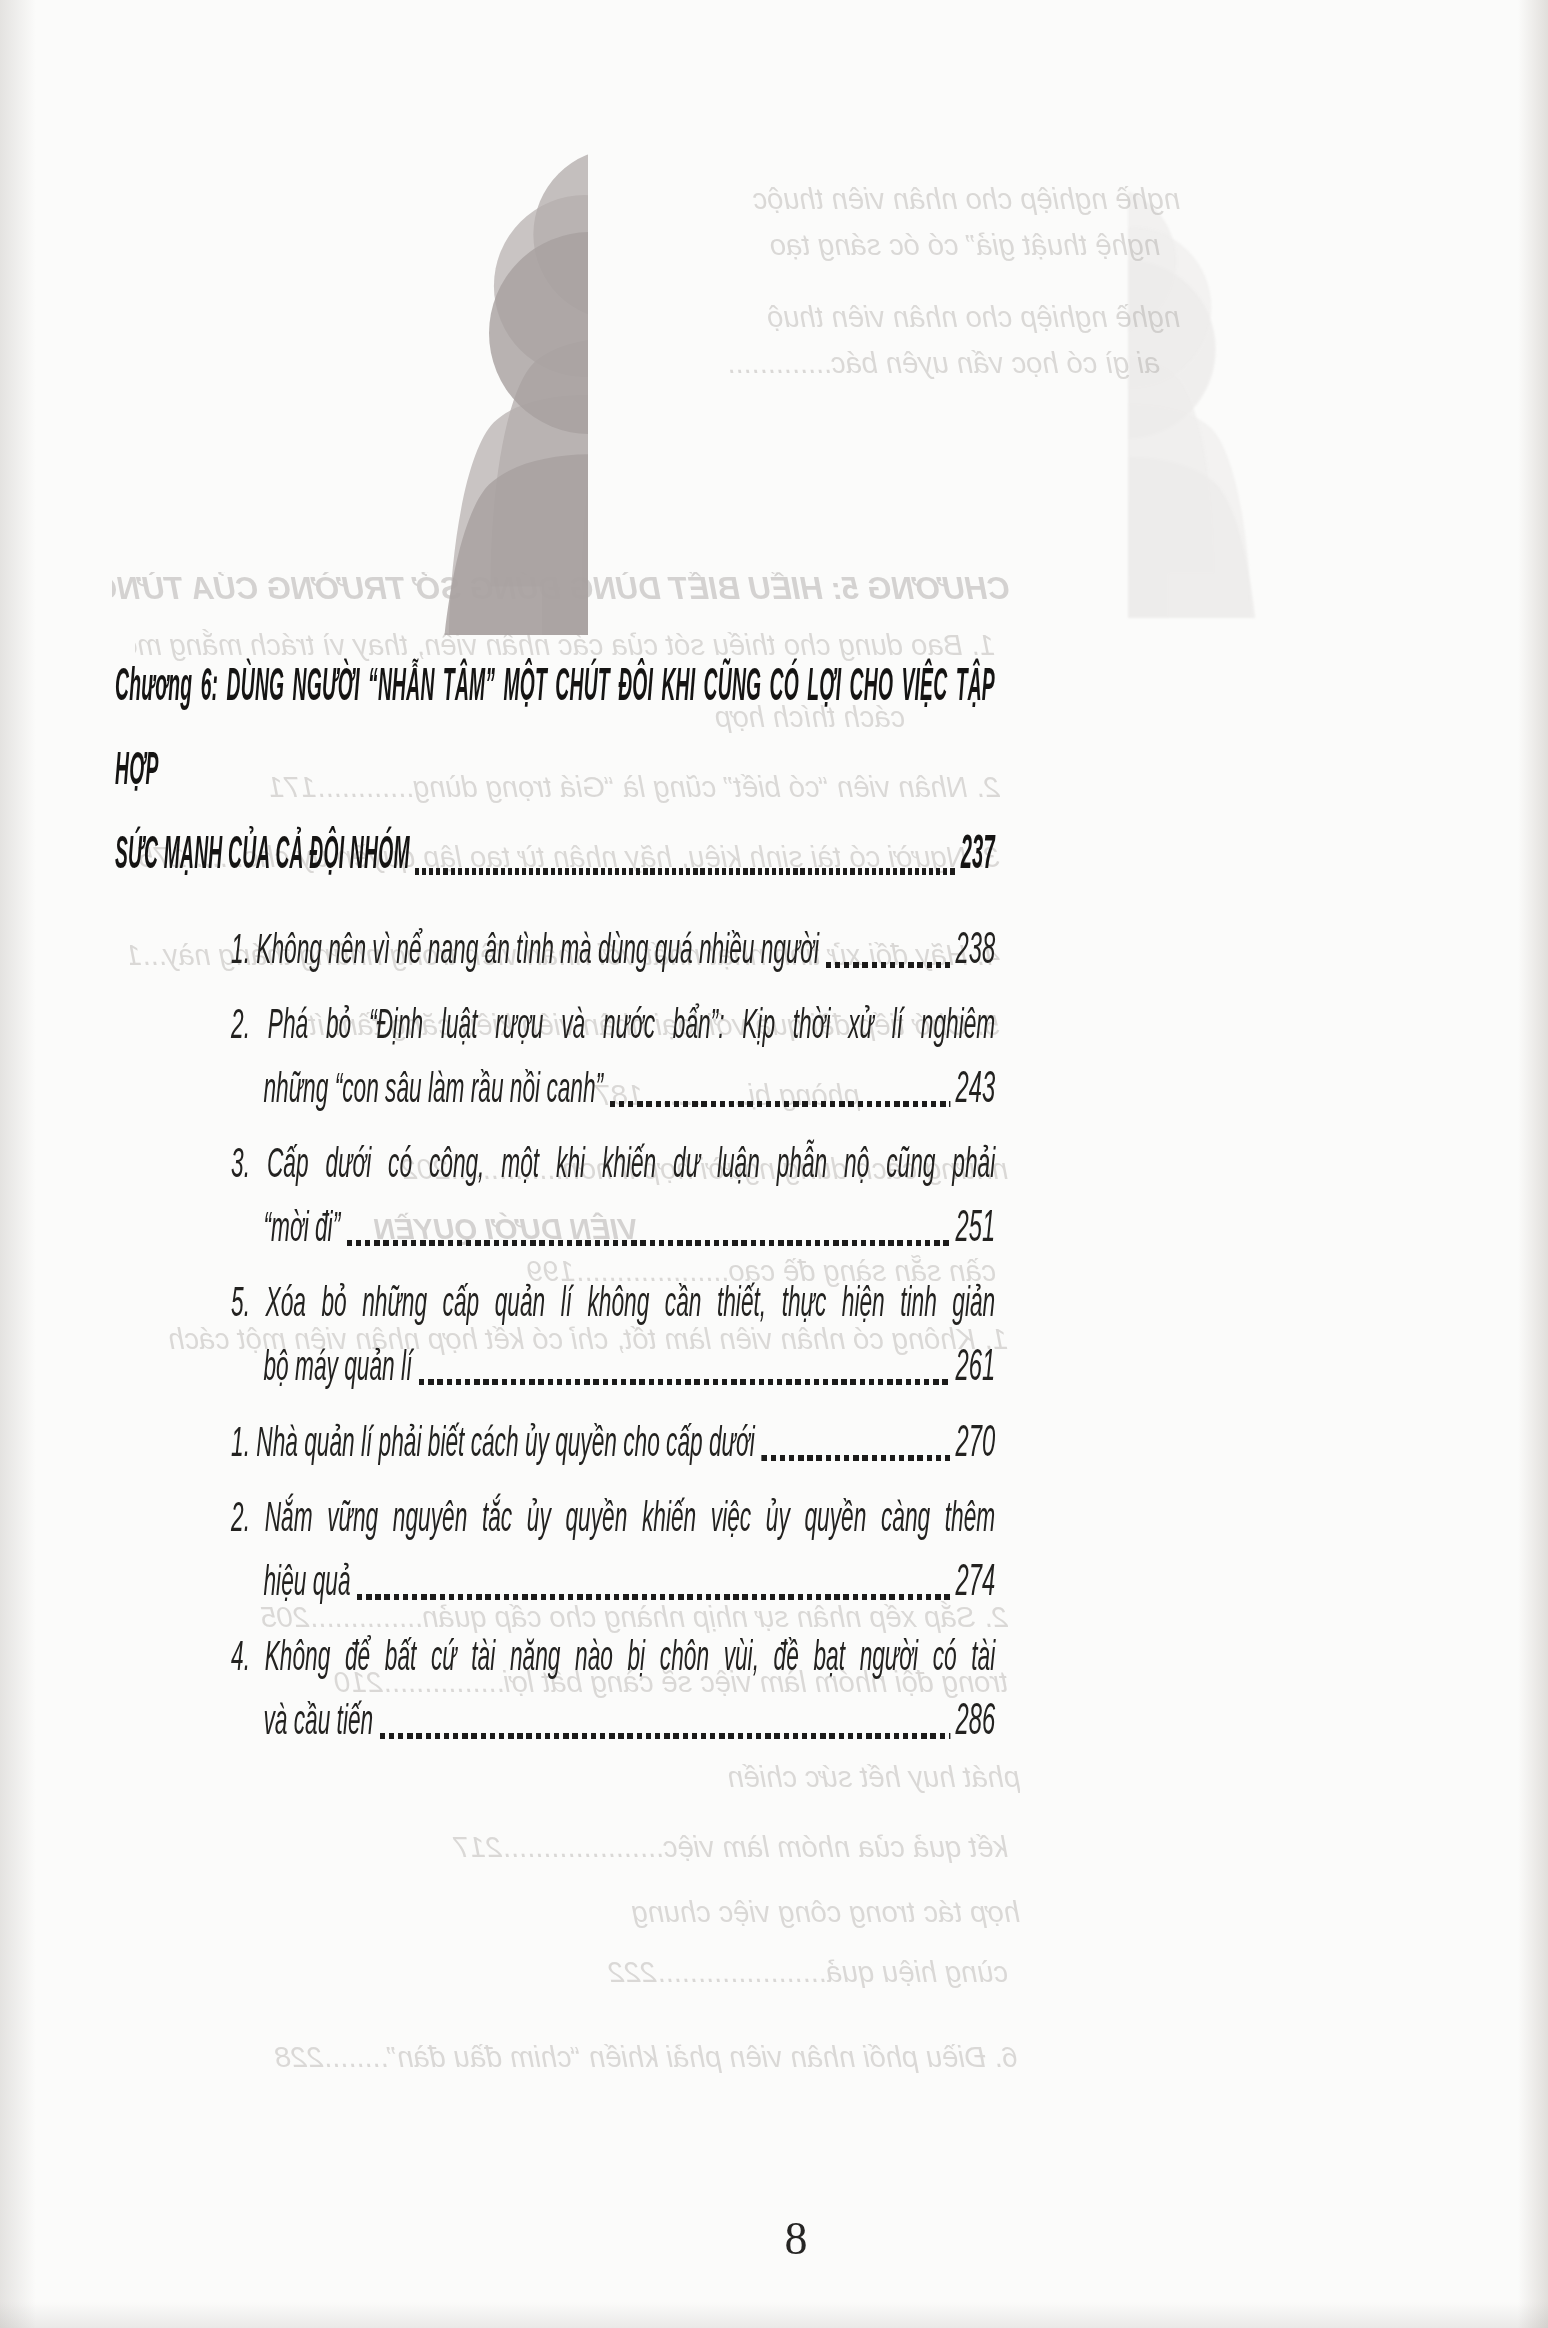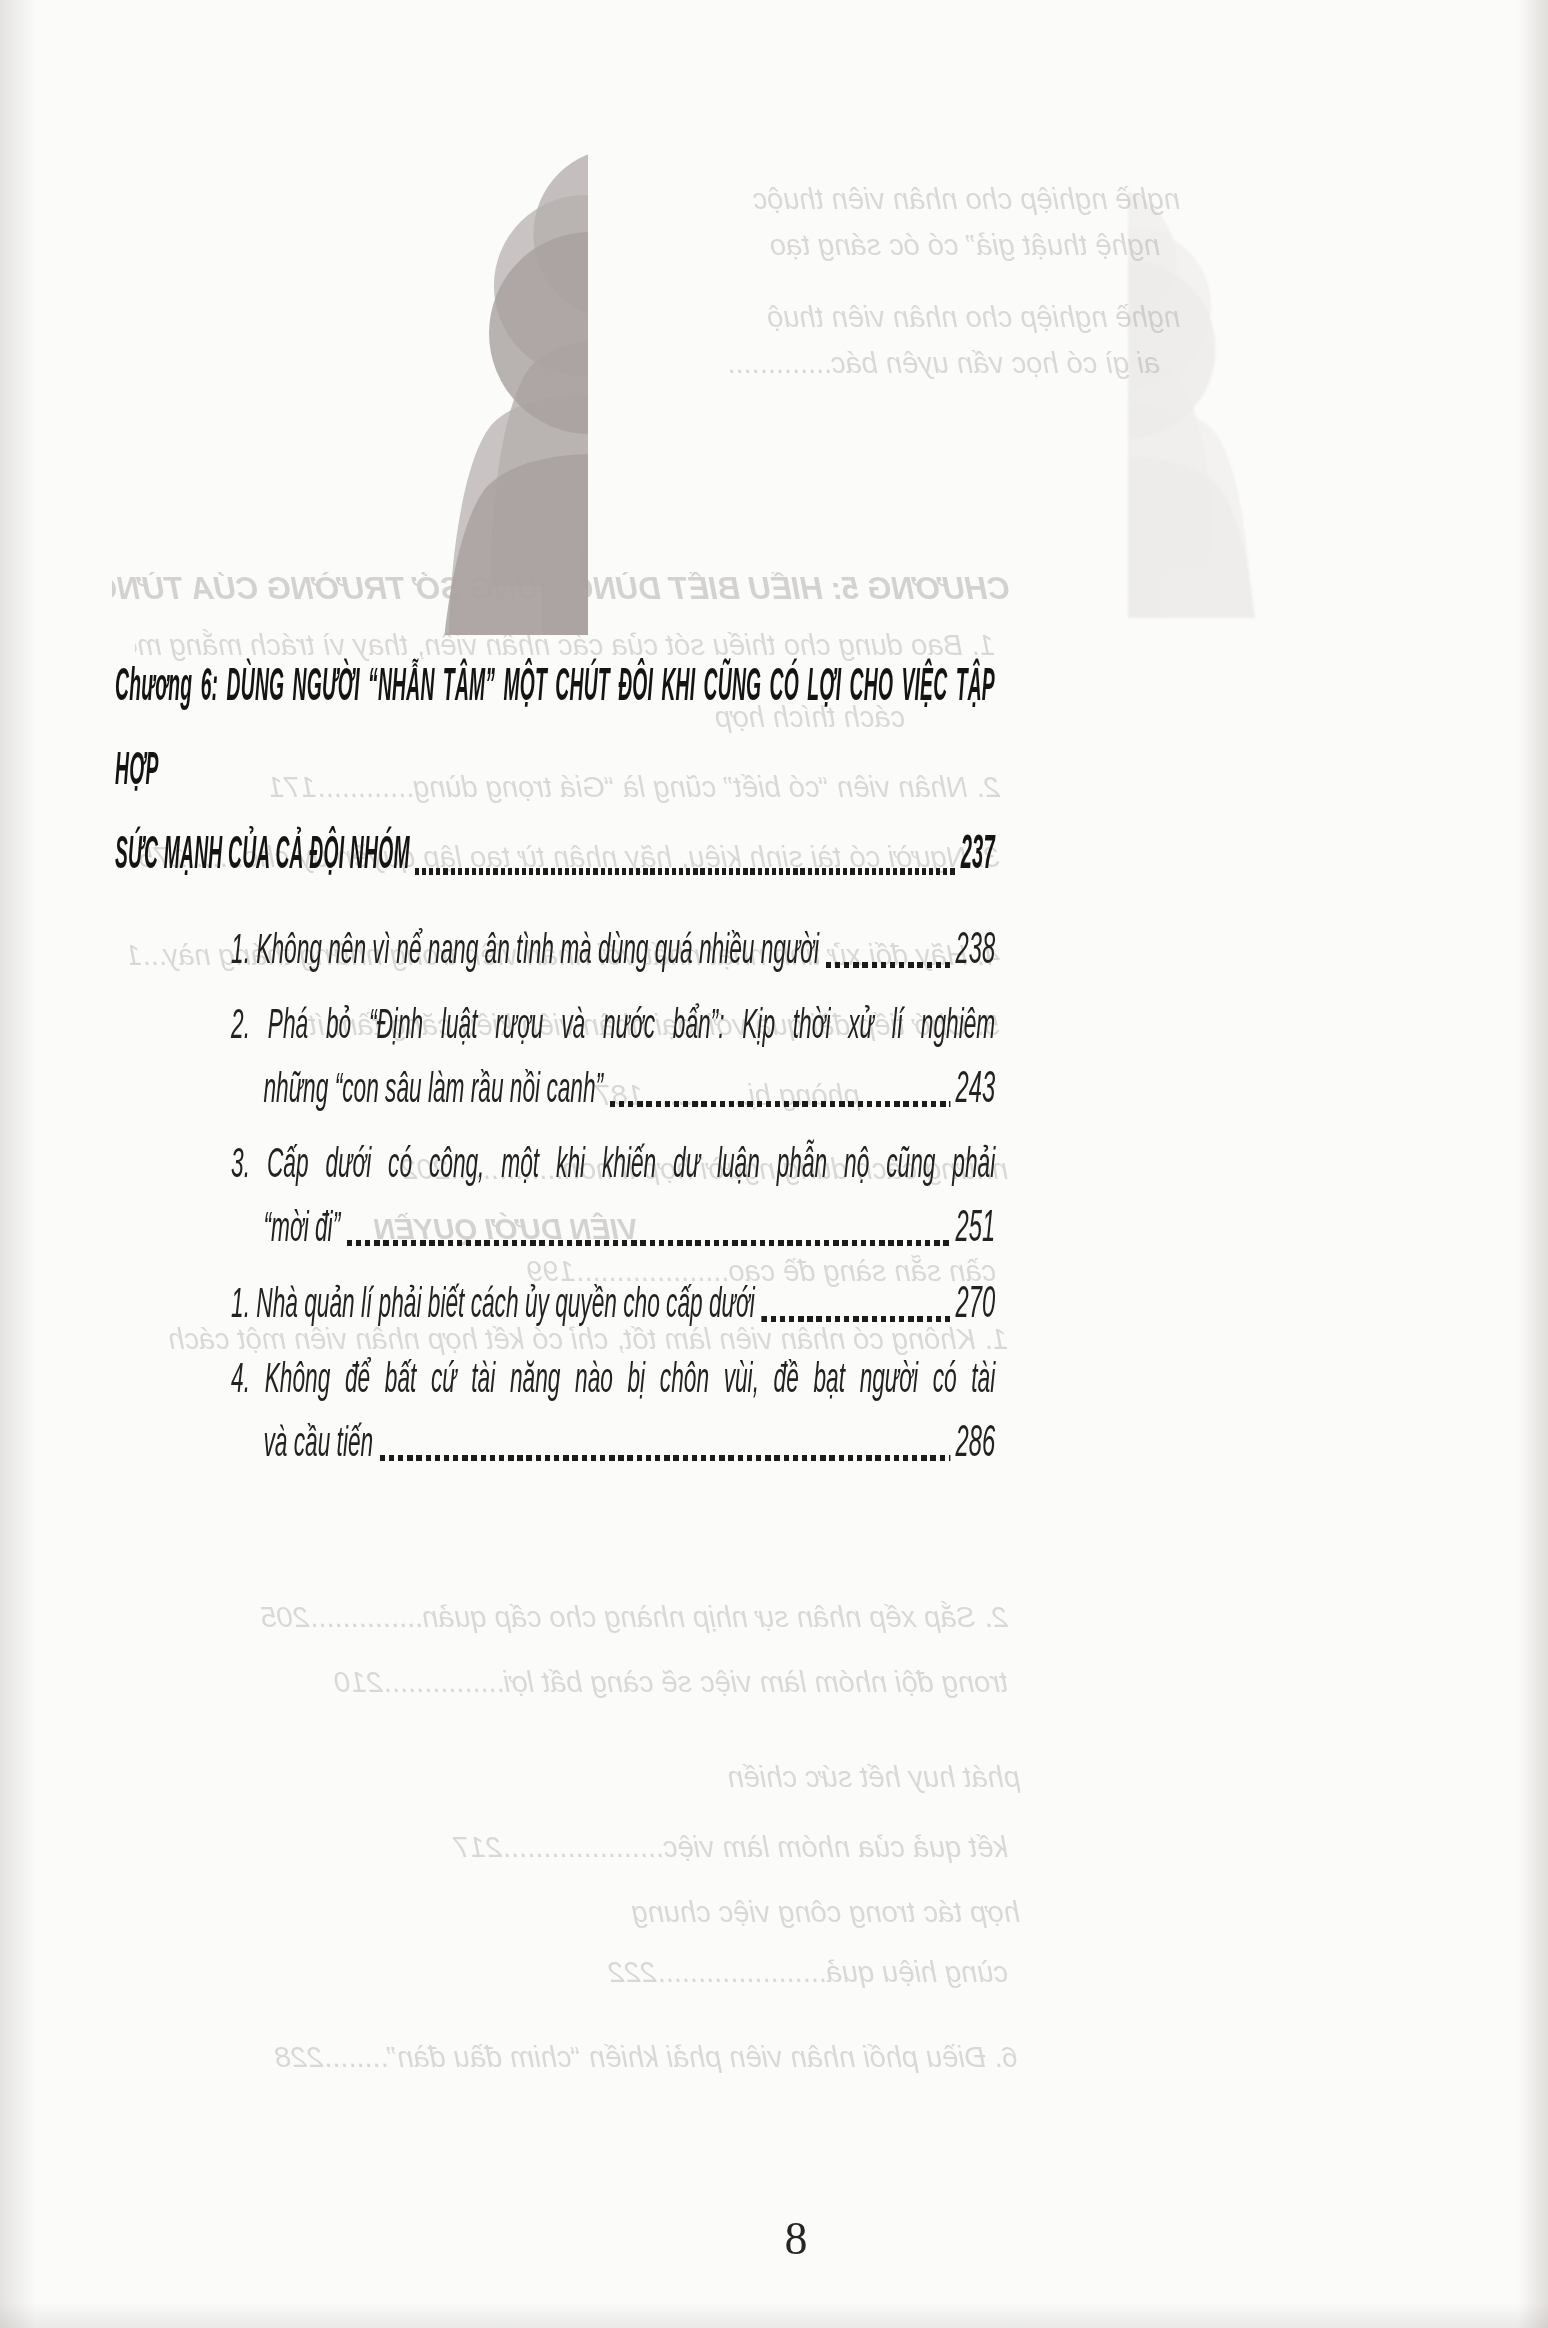--- a/index.html
+++ b/index.html
@@ -168,24 +168,40 @@
       </div>
       <div class="entry item">
         <div class="line fill">3. Cấp dưới có công, một khi khiến dư luận phẫn nộ cũng phải</div>
         <div class="line cont last">
           <span class="txt">“mời đi”</span>
           <span class="leader"></span>
           <span class="pg">251</span>
         </div>
       </div>
       <div class="entry item">
+        <div class="line fill">5. Xóa bỏ những cấp quản lí không cần thiết, thực hiện tinh giản</div>
+        <div class="line cont last">
+          <span class="txt">bộ máy quản lí</span>
+          <span class="leader"></span>
+          <span class="pg">261</span>
+        </div>
+      </div>
+      <div class="entry item">
         <div class="line last">
           <span class="txt">1. Nhà quản lí phải biết cách ủy quyền cho cấp dưới</span>
           <span class="leader"></span>
           <span class="pg">270</span>
+        </div>
+      </div>
+      <div class="entry item">
+        <div class="line fill">2. Nắm vững nguyên tắc ủy quyền khiến việc ủy quyền càng thêm</div>
+        <div class="line cont last">
+          <span class="txt">hiệu quả</span>
+          <span class="leader"></span>
+          <span class="pg">274</span>
         </div>
       </div>
       <div class="entry item">
         <div class="line fill">4. Không để bất cứ tài năng nào bị chôn vùi, đề bạt người có tài</div>
         <div class="line cont last">
           <span class="txt">và cầu tiến</span>
           <span class="leader"></span>
           <span class="pg">286</span>
         </div>
       </div>

